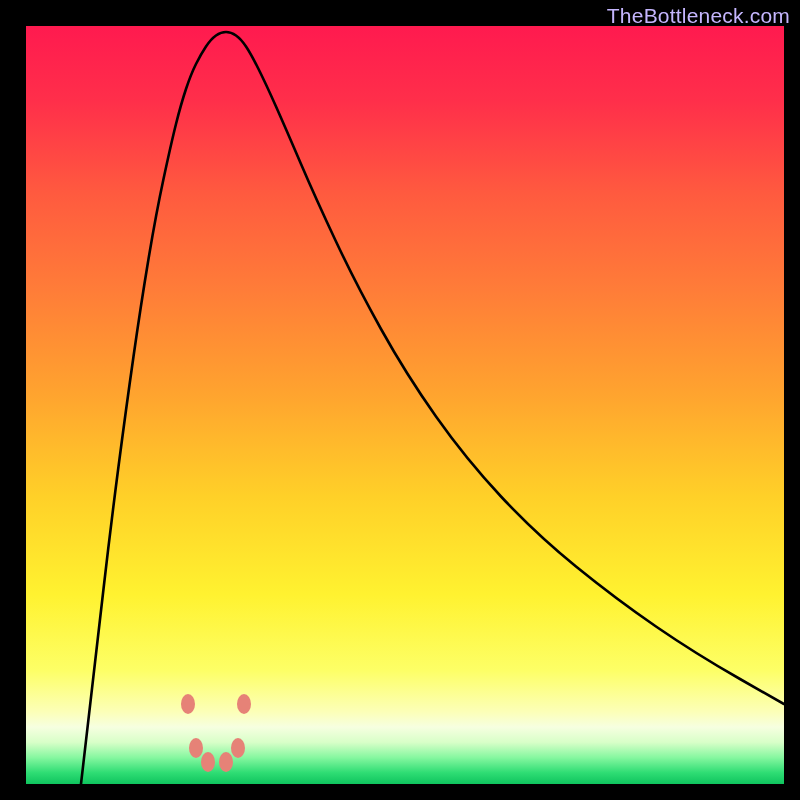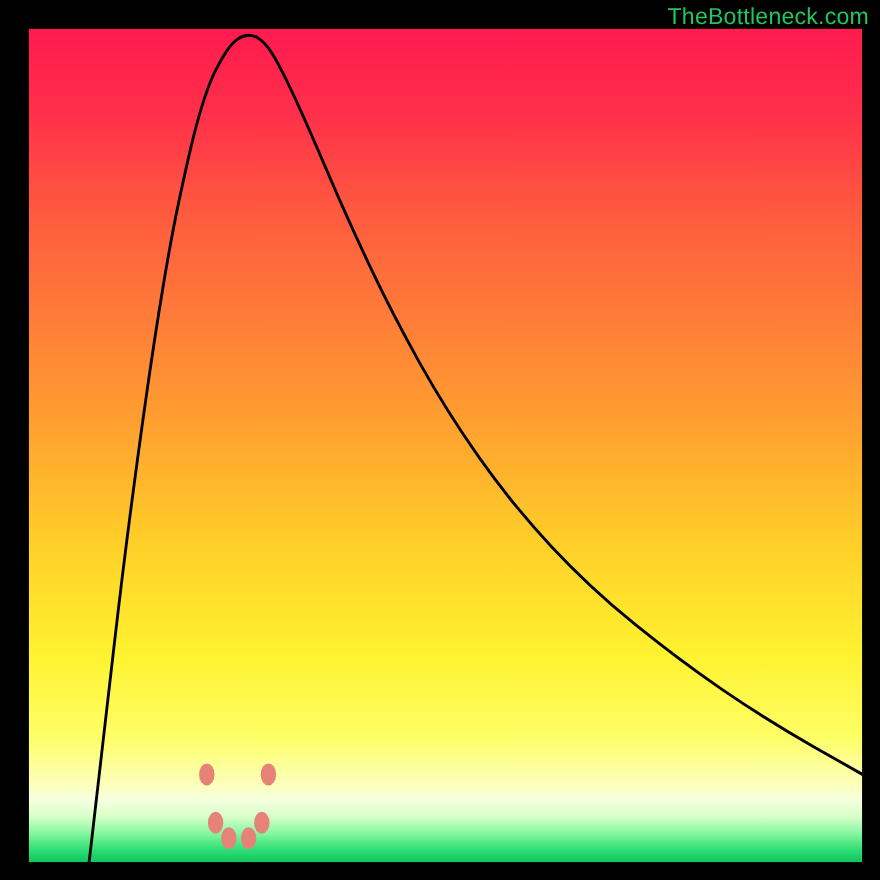--- a/index.html
+++ b/index.html
@@ -20,21 +20,21 @@
     overflow: hidden;
   }
   .gradient {
     position: absolute;
     inset: 0;
   }
   .watermark {
     position: absolute;
     top: 4px;
     right: 10px;
-    color: #22c55e;
+    color: #c4b5fd;
     font-size: 21px;
     font-weight: 500;
     letter-spacing: 0.2px;
     user-select: none;
   }
   svg.curve {
     position: absolute;
     inset: 0;
   }
 </style>

